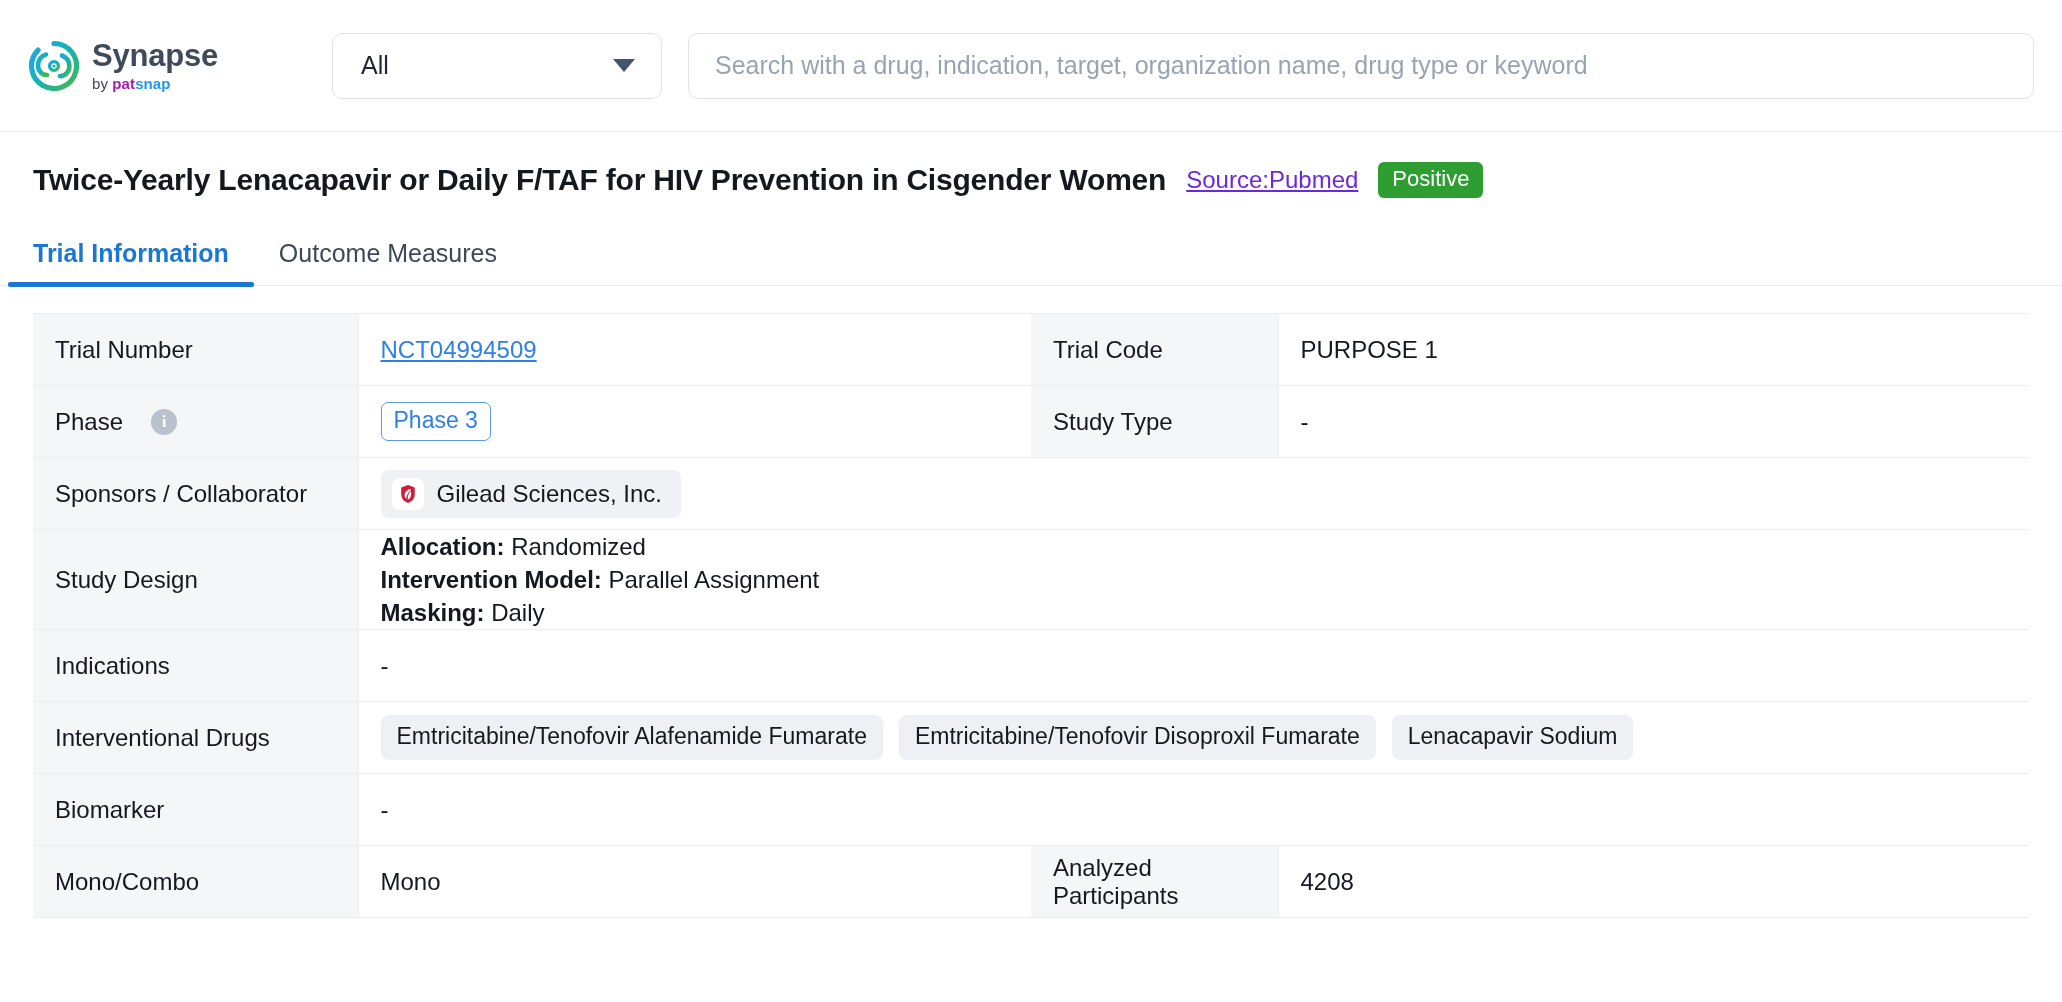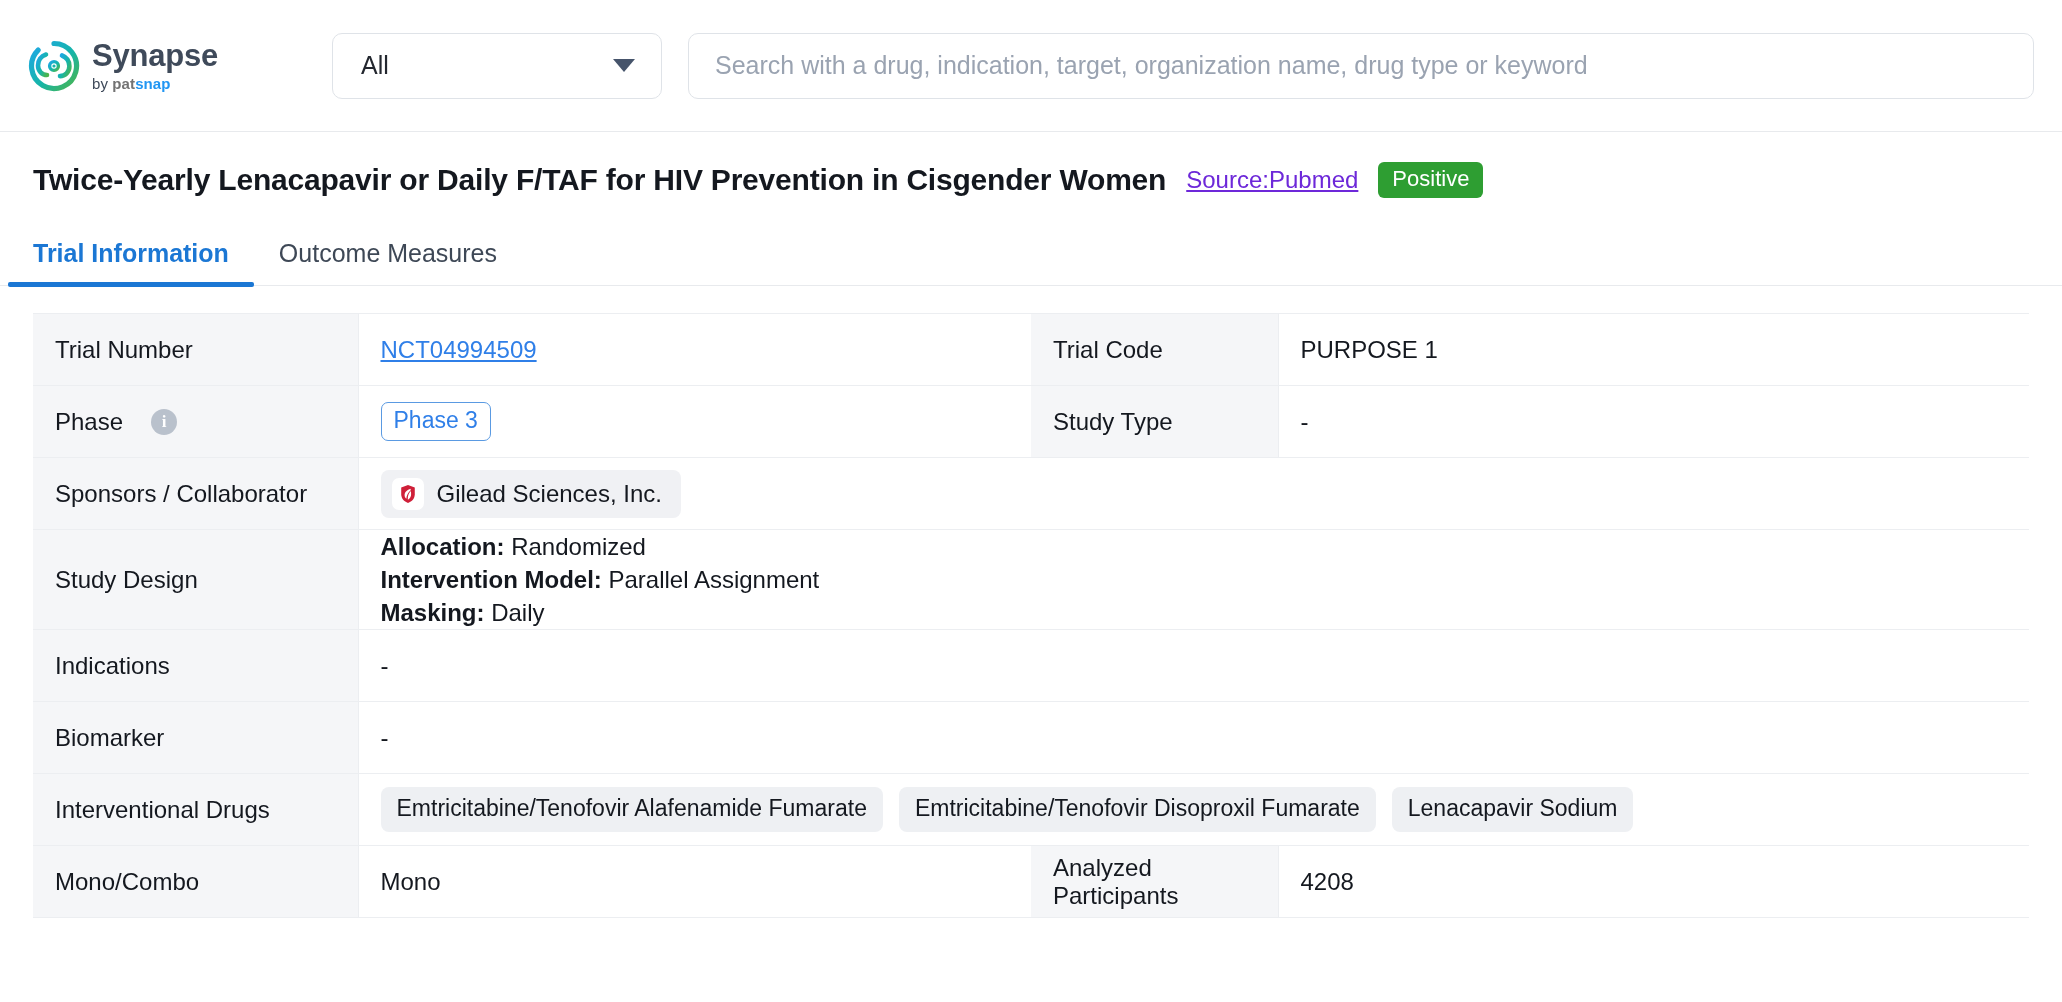--- a/index.html
+++ b/index.html
@@ -35,21 +35,21 @@
     color: #3f4a5a;
     letter-spacing: -0.2px;
   }
   .brand-sub {
     font-size: 15px;
     font-weight: 700;
     margin-top: 5px;
     letter-spacing: 0.1px;
   }
   .brand-sub .by { color: #3f4a5a; font-weight: 400; }
-  .brand-sub .pat { color: #737373; }
+  .brand-sub .pat { color: #a21caf; }
   .brand-sub .snap { color: #2196f3; }
 
   .scope-select {
     width: 330px;
     height: 66px;
     border: 1px solid #dfe3e8;
     border-radius: 10px;
     background: #fff;
     display: flex;
     align-items: center;
@@ -364,36 +364,36 @@
           </div>
         </td>
       </tr>
 
       <tr>
         <td class="lbl">Indications</td>
         <td class="val dash" colspan="3">-</td>
       </tr>
 
       <tr>
-        <td class="lbl">Biomarker</td>
-        <td class="val dash" colspan="3">-</td>
-      </tr>
-
-      <tr>
         <td class="lbl">Interventional Drugs</td>
         <td class="val" colspan="3">
           <div class="drug-tags">
             <span class="drug-tag">Emtricitabine/Tenofovir Alafenamide Fumarate</span>
             <span class="drug-tag">Emtricitabine/Tenofovir Disoproxil Fumarate</span>
             <span class="drug-tag">Lenacapavir Sodium</span>
           </div>
         </td>
       </tr>
 
       <tr>
+        <td class="lbl">Biomarker</td>
+        <td class="val dash" colspan="3">-</td>
+      </tr>
+
+      <tr>
         <td class="lbl">Mono/Combo</td>
         <td class="val">Mono</td>
         <td class="lbl">Analyzed Participants</td>
         <td class="val">4208</td>
       </tr>
 
     </tbody>
   </table>
 </div>
 

